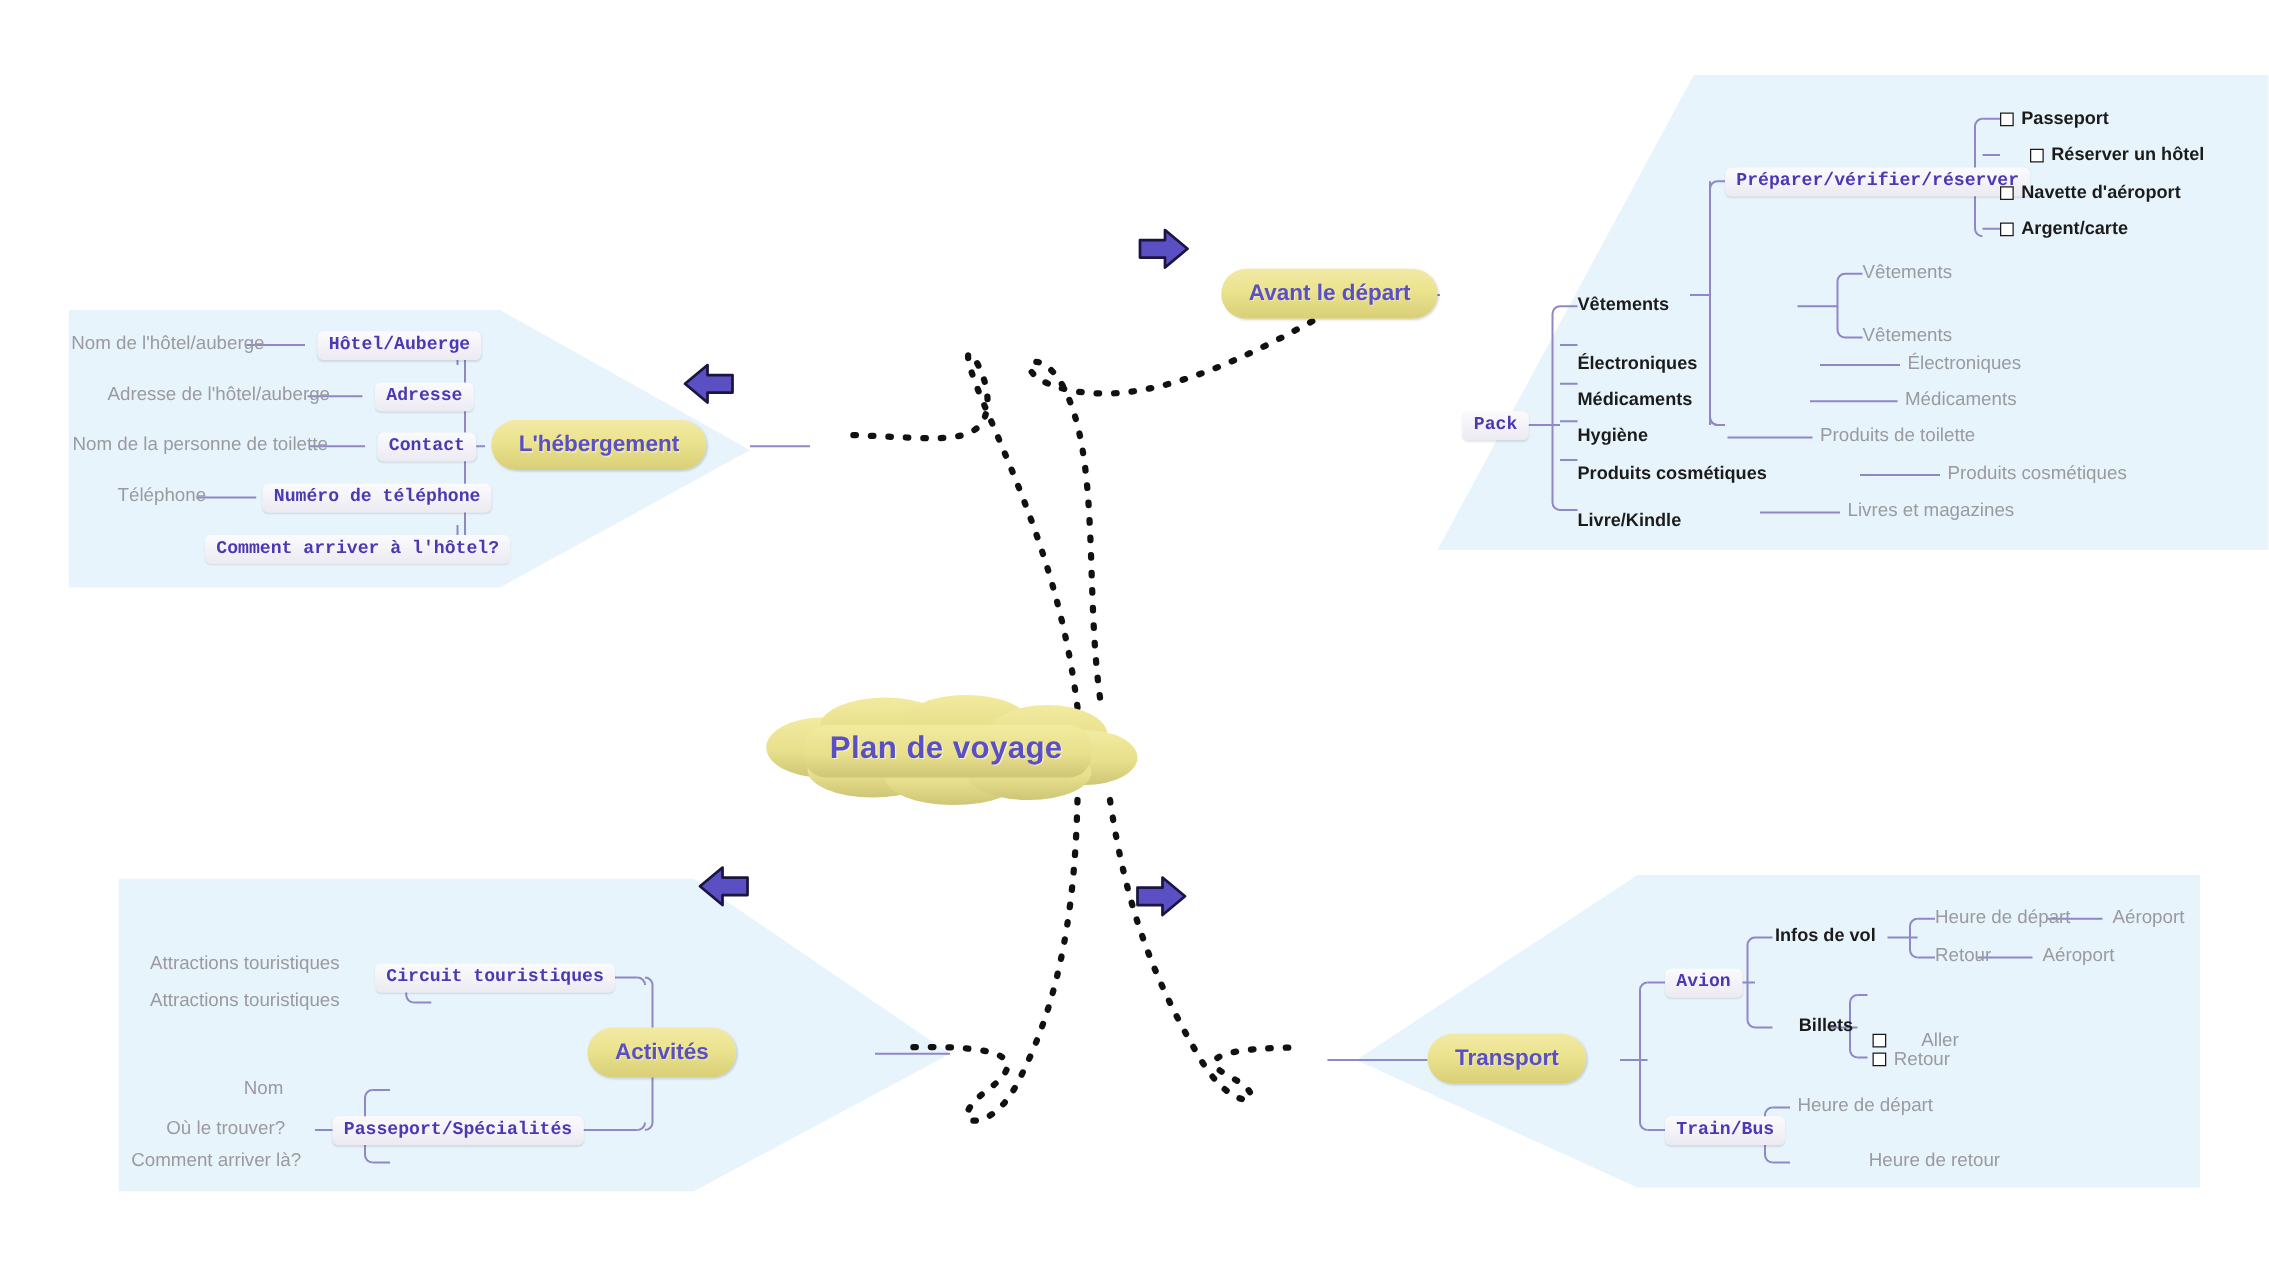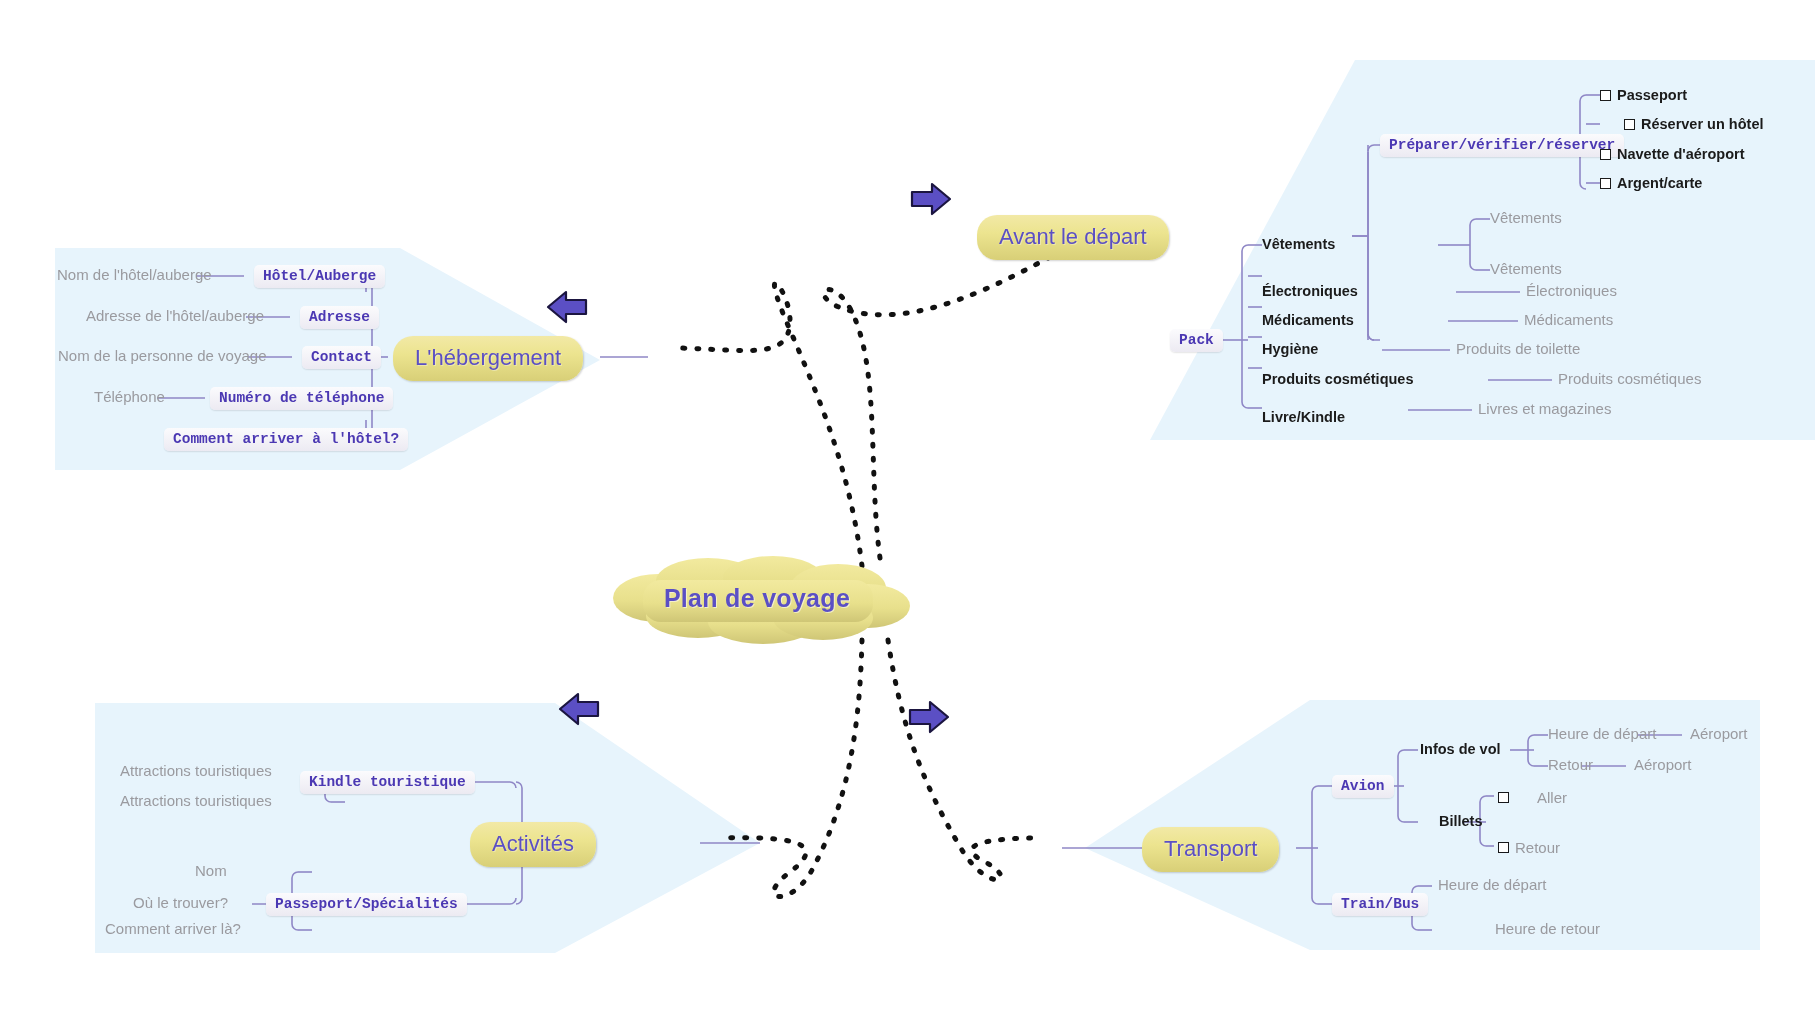--- a/index.html
+++ b/index.html
@@ -39,21 +39,21 @@
     z-index: 6;
   }
 
   
   .pill1 {
     display: inline-block;
     padding: 9px 22px 10px 22px;
     border-radius: 20px;
     background: linear-gradient(180deg,#f2e9a6 0%, #ece48f 40%, #d8cf77 100%);
     color: #5b4fc4;
-    font-size: 22px; font-weight: normal;
+    font-size: 18px; font-weight: bold;
     box-shadow: 1px 1px 2px rgba(0,0,0,0.18);
     text-shadow: 1px 1px 0 #ffffff55;
   }
 
   
   .chip {
     display: inline-block;
     padding: 3px 9px 4px 9px;
     border-radius: 5px;
     background: linear-gradient(180deg,#fbfbfd 0%, #eceaf2 100%);
@@ -360,40 +360,40 @@
     <span class="chip">Adresse</span>
   </div>
   <div class="node" style="left:86px; top:307px;">
     <span class="lbl-grey">Adresse de l'hôtel/auberge</span>
   </div>
 
   <div class="node" style="left:302px; top:346px;">
     <span class="chip">Contact</span>
   </div>
   <div class="node" style="left:58px; top:347px;">
-    <span class="lbl-grey">Nom de la personne de voyage</span>
+    <span class="lbl-grey">Nom de la personne de toilette</span>
   </div>
 
   <div class="node" style="left:210px; top:387px;">
     <span class="chip">Numéro de téléphone</span>
   </div>
   <div class="node" style="left:94px; top:388px;">
     <span class="lbl-grey">Téléphone</span>
   </div>
 
   <div class="node" style="left:164px; top:428px;">
     <span class="chip">Comment arriver à l'hôtel?</span>
   </div>
 
   <div class="node" style="left:470px; top:822px;">
     <span class="pill1">Activités</span>
   </div>
 
   <div class="node" style="left:300px; top:771px;">
-    <span class="chip">Kindle touristique</span>
+    <span class="chip">Circuit touristiques</span>
   </div>
   <div class="node" style="left:120px; top:762px;">
     <span class="lbl-grey">Attractions touristiques</span>
   </div>
   <div class="node" style="left:120px; top:792px;">
     <span class="lbl-grey">Attractions touristiques</span>
   </div>
 
   <div class="node" style="left:266px; top:893px;">
     <span class="chip">Passeport/Spécialités</span>
@@ -428,21 +428,21 @@
   <div class="node" style="left:1548px; top:756px;">
     <span class="lbl-grey">Retour</span>
   </div>
   <div class="node" style="left:1634px; top:756px;">
     <span class="lbl-grey">Aéroport</span>
   </div>
 
   <div class="node" style="left:1422px; top:812px;margin-left:17px;">
     <span class="lbl-dark">Billets</span>
   </div>
-  <div class="node cb-row" style="left:1498px; top:789px;gap:28px;">
+  <div class="node cb-row" style="left:1498px; top:824px;gap:28px;">
     <span class="cb grey"></span>
     <span class="cb-text grey">Aller</span>
   </div>
   <div class="node cb-row" style="left:1498px; top:839px;">
     <span class="cb grey"></span>
     <span class="cb-text grey">Retour</span>
   </div>
 
   <div class="node" style="left:1332px; top:893px;">
     <span class="chip">Train/Bus</span>

